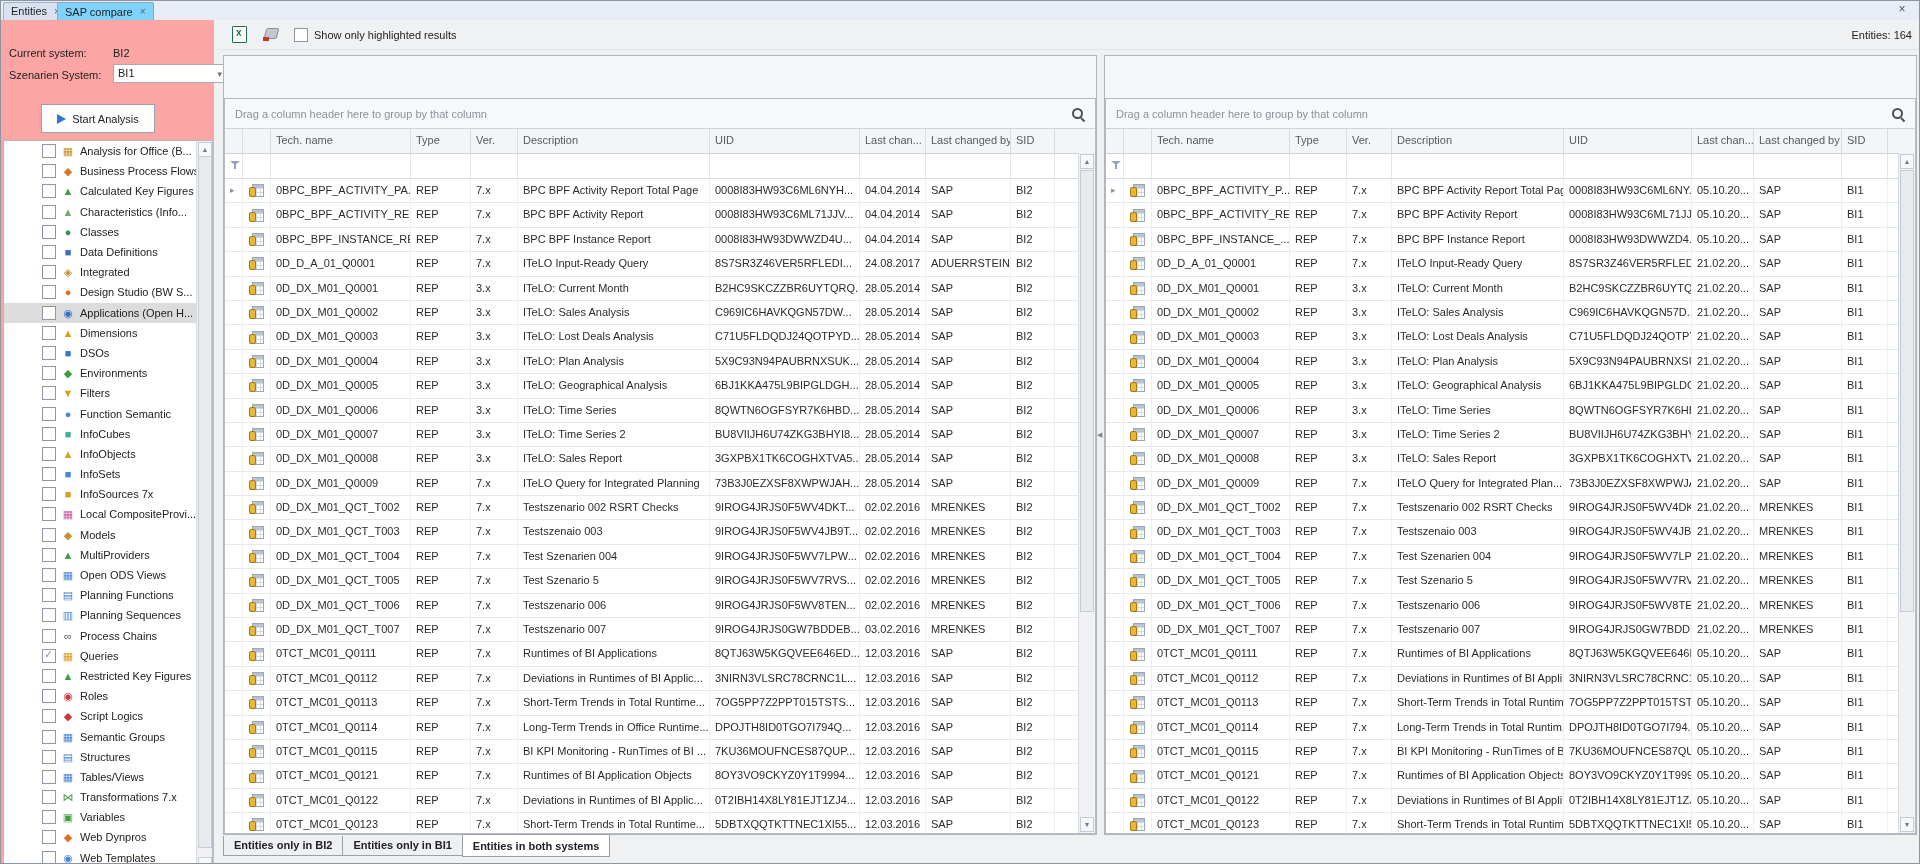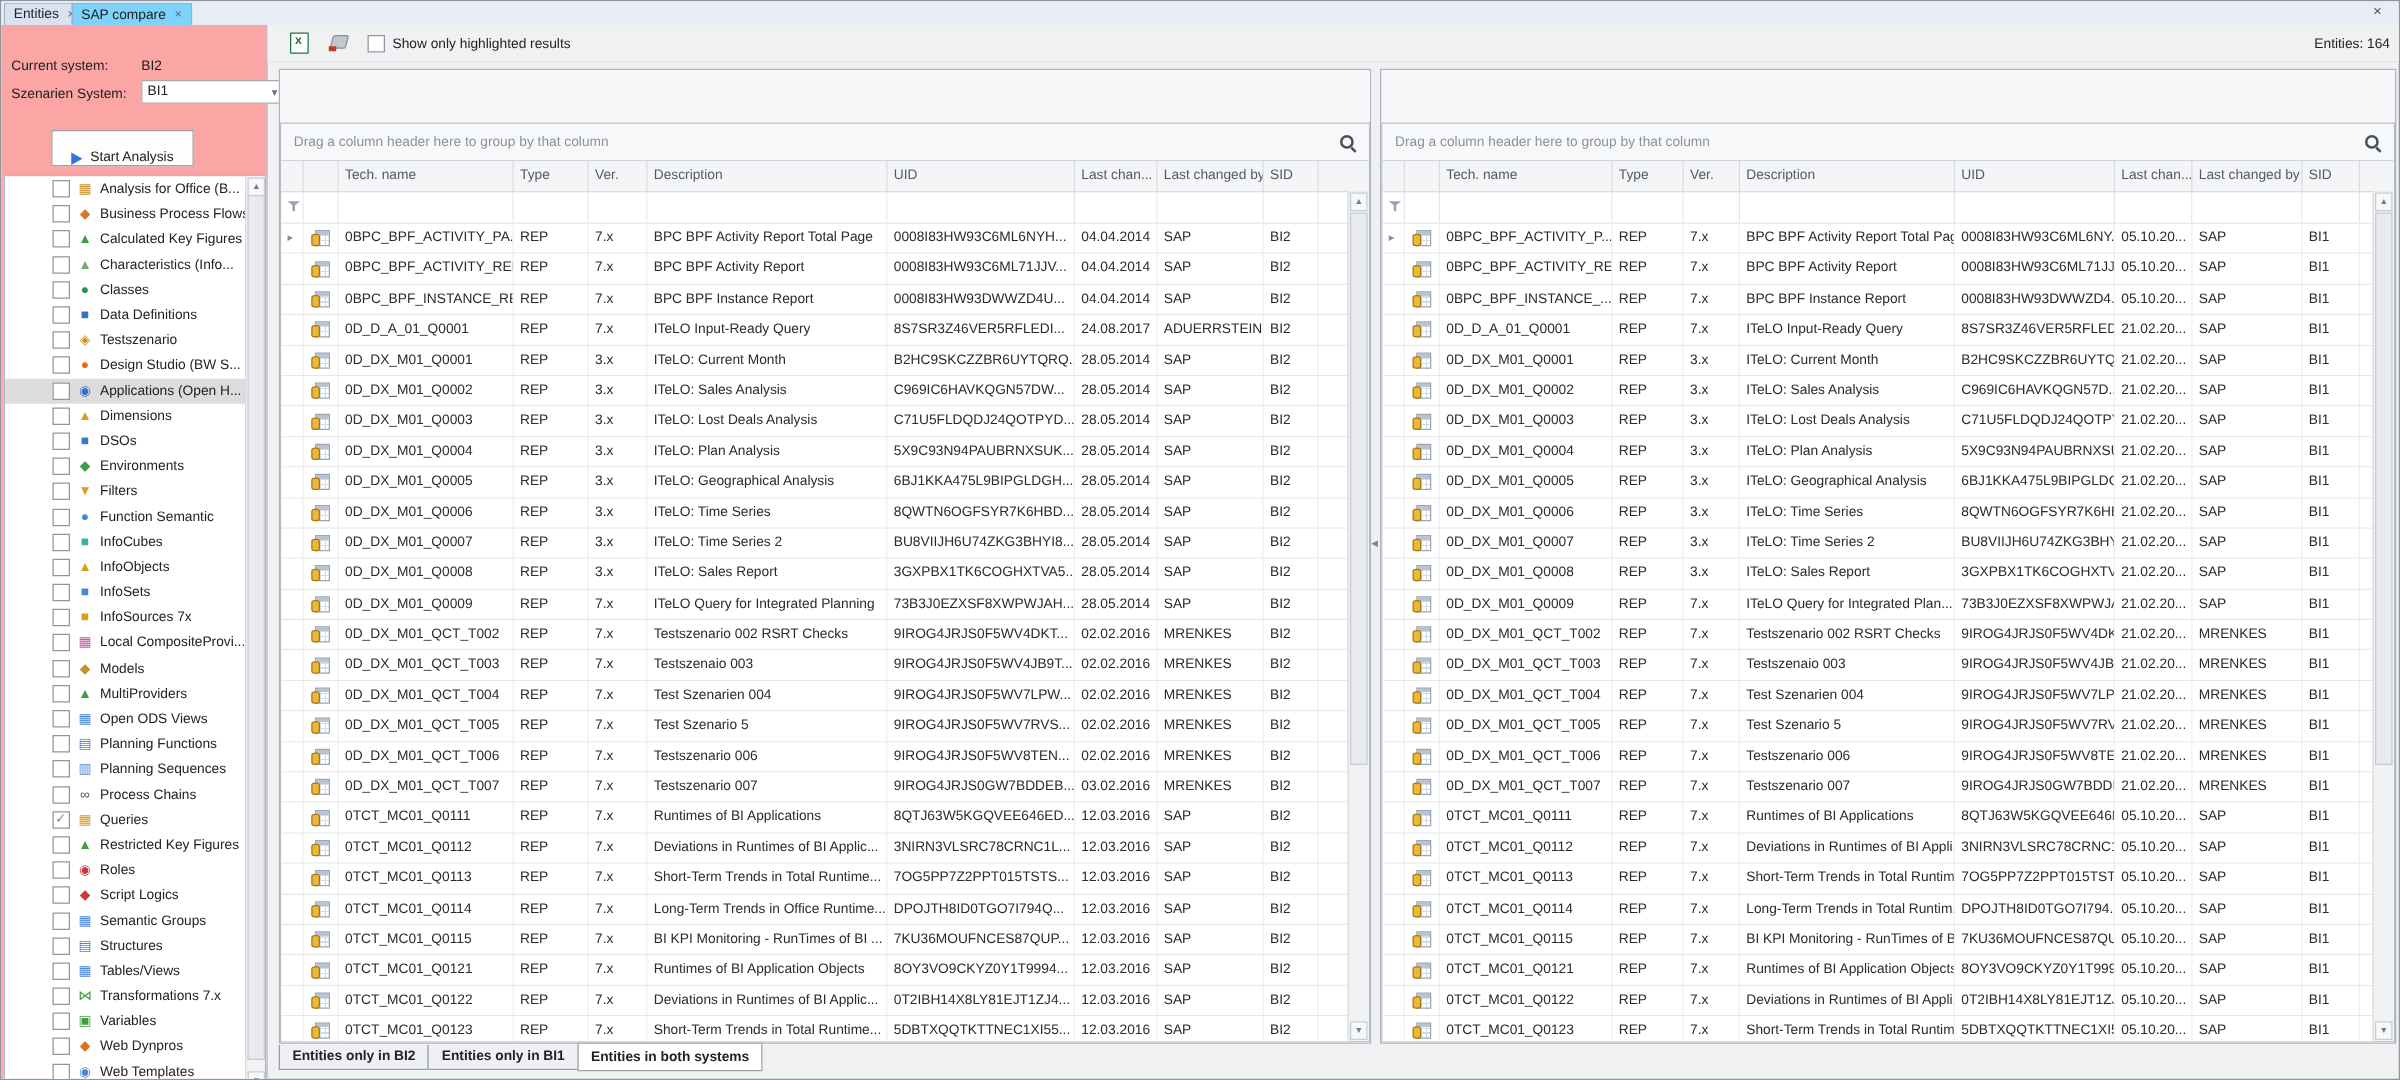--- a/index.html
+++ b/index.html
@@ -16,21 +16,21 @@
   .win-close::before{content:"\00D7"}
   
   .sidebar{position:absolute;left:0;top:19px;width:212px;height:845px;background:#fca5a5;border-right:1px solid #b9c0cb}
   .sb-label{position:absolute;left:8px;color:#222}
   .sb-val{position:absolute;left:112px;color:#222}
   .sb-select{position:absolute;left:112px;top:44px;width:92px;height:17px;background:#fff;border:1px solid #a3aab6;
              line-height:16px;padding:0 14px 0 4px}
   .sb-select .caret{position:absolute;right:2px;top:1px;color:#6a7380;font-size:9px}
   .sb-select .caret::before{content:"\25BE"}
   .start-btn{position:absolute;left:40px;top:84px;width:112px;height:27px;background:#fdfdfd;border:1px solid #9aa1ac;
-             display:flex;align-items:flex-end;justify-content:center;gap:6px}
+             display:flex;align-items:center;justify-content:center;gap:6px}
   .play{width:0;height:0;border-left:9px solid #2f78d8;border-top:5px solid transparent;border-bottom:5px solid transparent}
   .tree{position:absolute;left:2px;top:120px;width:208px;height:732px;background:#fff;border:1px solid #b3bac4;overflow:hidden}
   .titem{height:20.2px;display:flex;align-items:center;padding-left:38px;gap:5px;white-space:nowrap}
   .titem.sel{background:#dcdcdc}
   .cb{width:12px;height:12px;background:#fff;border:1px solid #8f96a1;flex:none;position:relative}
   .cb.checked::before{content:"\2713";position:absolute;left:1px;top:-2px;color:#8a8f98;font-size:11px}
   .ticon{width:14px;height:14px;flex:none;text-align:center;line-height:14px;font-size:11px}
   .tscroll{position:absolute;right:0;top:0;width:15px;height:100%;background:#f1f2f4;border-left:1px solid #d7dae0}
   .sb-up,.sb-dn,.sb-th{position:absolute;left:1px;width:12px;background:#f7f8f9;border:1px solid #c6ccd4;color:#6f7a88;
         font-size:7px;text-align:center;line-height:13px}
@@ -156,21 +156,21 @@
           <div class="">Classes</div>
         </div>
         <div class="titem">
           <div class="cb" style="display: inline-block;"></div>
           <div class="ticon" style="color: rgb(58, 111, 196);">■</div>
           <div class="">Data Definitions</div>
         </div>
         <div class="titem">
           <div class="cb" style="display: inline-block;"></div>
           <div class="ticon" style="color: rgb(200, 145, 47);">◈</div>
-          <div class="">Testszenario</div>
+          <div class="">Integrated</div>
         </div>
         <div class="titem">
           <div class="cb" style="display: inline-block;"></div>
           <div class="ticon" style="color: rgb(224, 112, 32);">●</div>
           <div class="">Design Studio (BW S...</div>
         </div>
         <div class="titem sel">
           <div class="cb" style="display: inline-block;"></div>
           <div class="ticon" style="color: rgb(58, 111, 196);">◉</div>
           <div class="">Applications (Open H...</div>

